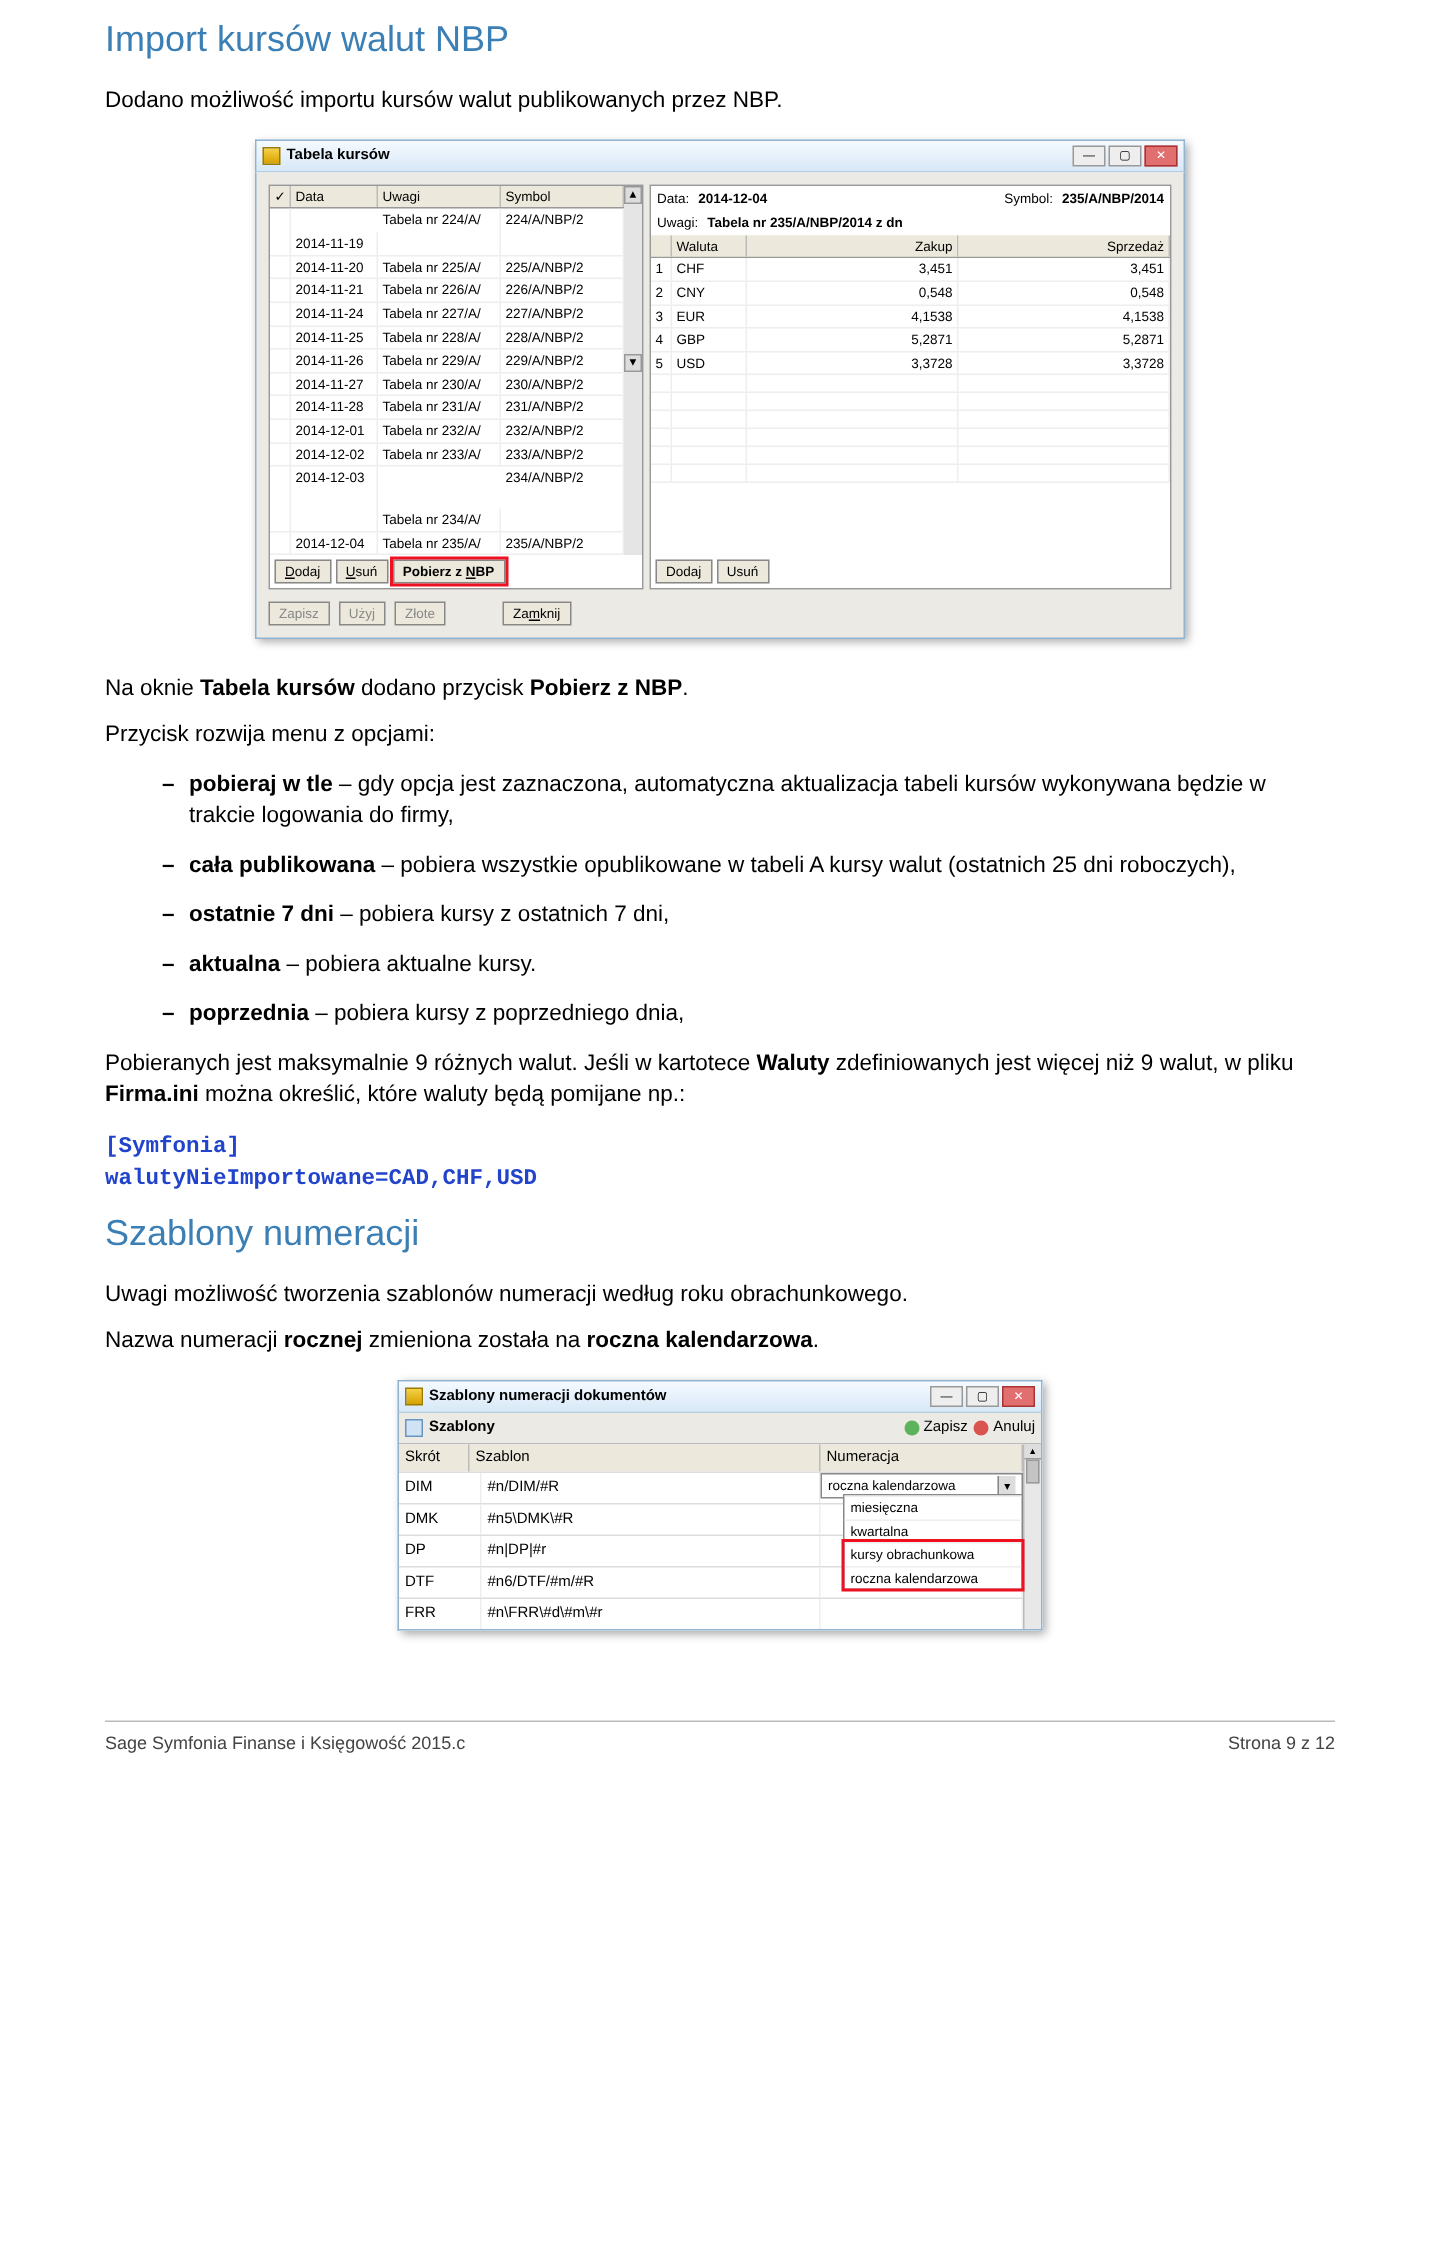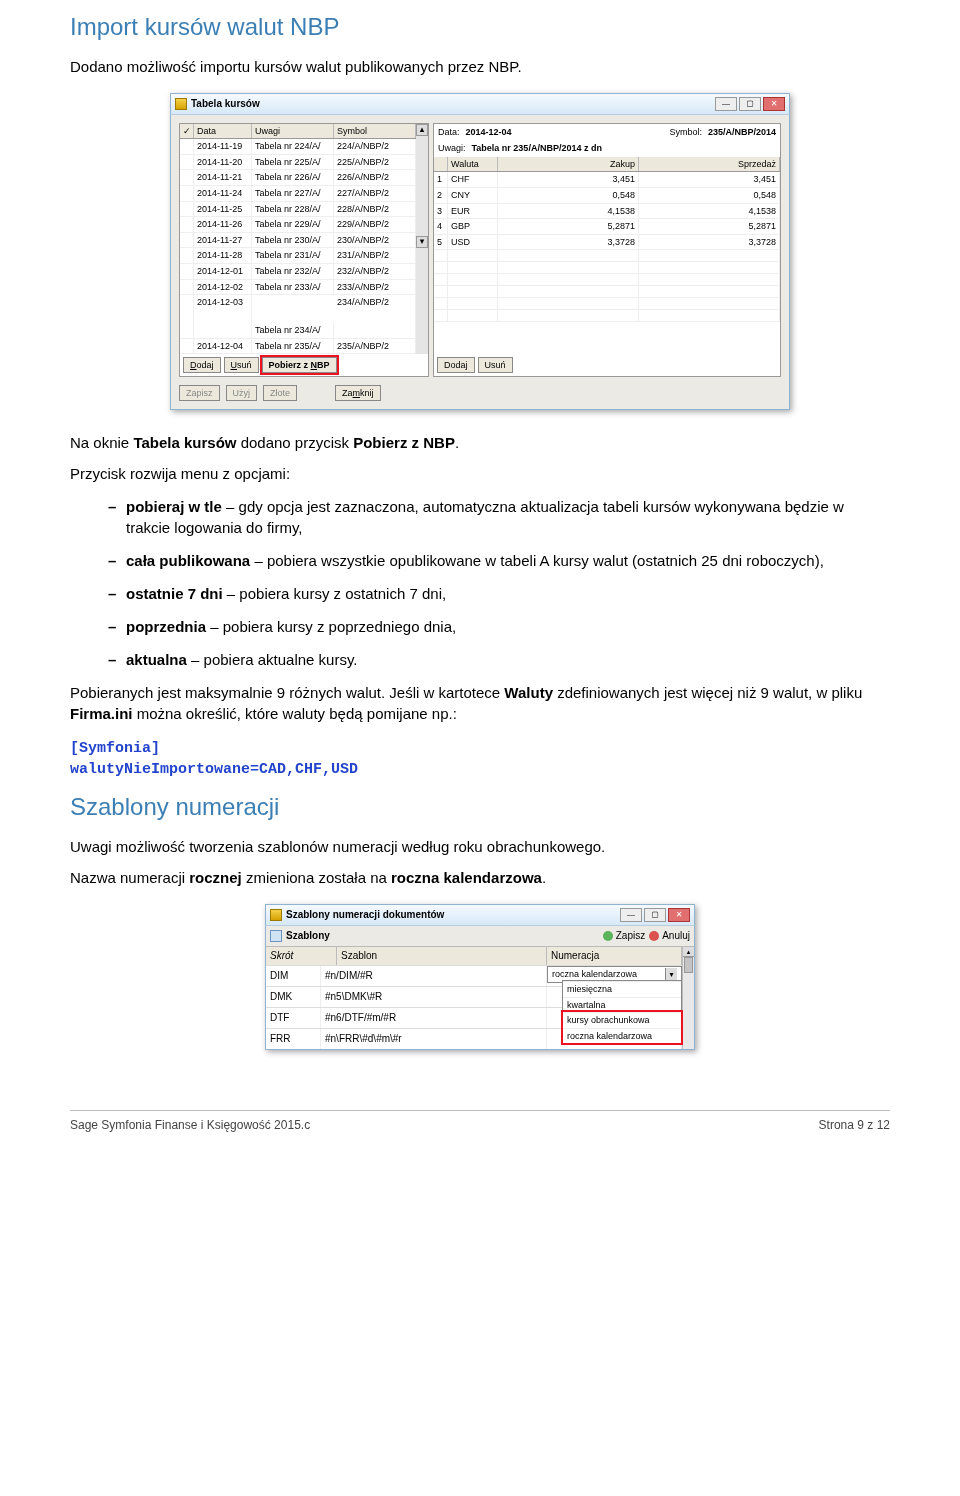--- a/index.html
+++ b/index.html
@@ -91,21 +91,21 @@
             <div style="flex:1; display:flex; flex-direction:column;">
               <div class="thead">
                 <div class="th" style="width:14px;">✓</div>
                 <div class="th" style="width:58px;">Data</div>
                 <div class="th" style="width:82px;">Uwagi</div>
                 <div class="th" style="flex:1;">Symbol</div>
               </div>
               <div id="left-rows">
                   <div class="trow">
                     <div class="td" style="width:14px;"></div>
-                    <div class="td" style="width:58px;">2014-11-19</div>
+                    <div class="td" style="width:58px;margin-top:16px;">2014-11-19</div>
                     <div class="td" style="width:82px;">Tabela nr 224/A/</div>
                     <div class="td" style="flex:1;">224/A/NBP/2</div>
                   </div>
                   <div class="trow">
                     <div class="td" style="width:14px;"></div>
                     <div class="td" style="width:58px;">2014-11-20</div>
                     <div class="td" style="width:82px;">Tabela nr 225/A/</div>
                     <div class="td" style="flex:1;">225/A/NBP/2</div>
                   </div>
                   <div class="trow">
@@ -293,22 +293,22 @@
 
 <p class="p">
   <span>Na oknie </span><span class="bold">Tabela kursów</span><span> dodano przycisk </span><span class="bold">Pobierz z NBP</span><span>.</span>
 </p>
 <p class="p">Przycisk rozwija menu z opcjami:</p>
 
 <ul class="dash">
   <li><span class="bold">pobieraj w tle</span><span> – gdy opcja jest zaznaczona, automatyczna aktualizacja tabeli kursów wykonywana będzie w trakcie logowania do firmy,</span></li>
   <li><span class="bold">cała publikowana</span><span> – pobiera wszystkie opublikowane w tabeli A kursy walut (ostatnich 25 dni roboczych),</span></li>
   <li><span class="bold">ostatnie 7 dni</span><span> – pobiera kursy z ostatnich 7 dni,</span></li>
+  <li><span class="bold">aktualna</span><span> – pobiera aktualne kursy.</span></li>
   <li><span class="bold">poprzednia</span><span> – pobiera kursy z poprzedniego dnia,</span></li>
-  <li><span class="bold">aktualna</span><span> – pobiera aktualne kursy.</span></li>
 </ul>
 
 <p class="p">
   <span>Pobieranych jest maksymalnie 9 różnych walut. Jeśli w kartotece </span><span class="bold">Waluty</span><span> zdefiniowanych jest więcej niż 9 walut, w pliku </span><span class="bold">Firma.ini</span><span> można określić, które waluty będą pomijane np.:</span>
 </p>
 
 <div class="code-block">
   <span class="ln">[Symfonia]</span>
   <span class="ln">walutyNieImportowane=CAD,CHF,USD</span>
 </div>
@@ -340,21 +340,21 @@
             <span>Zapisz</span>
           </span>
         <span class="ti">
             <span class="no-ic"></span>
             <span>Anuluj</span>
           </span>
       </div>
       <div style="display:flex;">
         <div class="szab-grid" style="flex:1;">
           <div class="szab-head">
-            <div class="th" style="width:71px;font-style:italic;">Skrót</div>
+            <div class="th" style="width:47px;">Skrót</div>
             <div class="th" style="flex:1;">Szablon</div>
             <div class="th" style="width:135px;">Numeracja</div>
           </div>
           <div id="szab-rows">
               <div class="szab-row">
                 <div class="td" style="width:55px;">DIM</div>
                 <div class="td" style="flex:1;">#n/DIM/#R</div>
                 <div style="width:135px;position:relative;"><div class="dd" style="width:100%;"><div class="sel">
                       <span>roczna kalendarzowa</span>
                       <span style="flex:1"></span>
@@ -367,20 +367,25 @@
                       <div class="opt">roczna kalendarzowa</div>
                     </div>
                   </div></div>
               </div>
               <div class="szab-row">
                 <div class="td" style="width:55px;">DMK</div>
                 <div class="td" style="flex:1;">#n5\DMK\#R</div>
                 <div class="td" style="width:135px;"></div>
               </div>
               <div class="szab-row">
+                <div class="td" style="width:55px;">DP</div>
+                <div class="td" style="flex:1;">#n|DP|#r</div>
+                <div class="td" style="width:135px;"></div>
+              </div>
+              <div class="szab-row">
                 <div class="td" style="width:55px;">DTF</div>
                 <div class="td" style="flex:1;">#n6/DTF/#m/#R</div>
                 <div class="td" style="width:135px;"></div>
               </div>
               <div class="szab-row">
                 <div class="td" style="width:55px;">FRR</div>
                 <div class="td" style="flex:1;">#n\FRR\#d\#m\#r</div>
                 <div class="td" style="width:135px;"></div>
               </div>
             </div>

